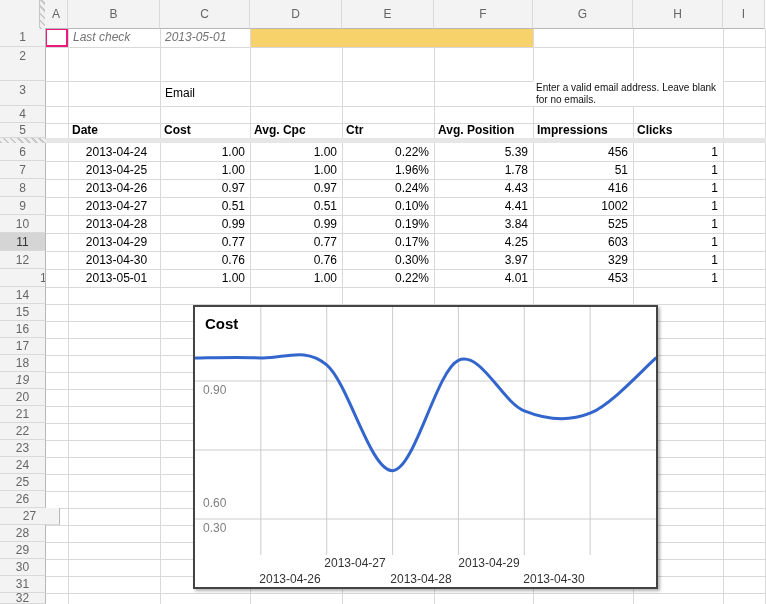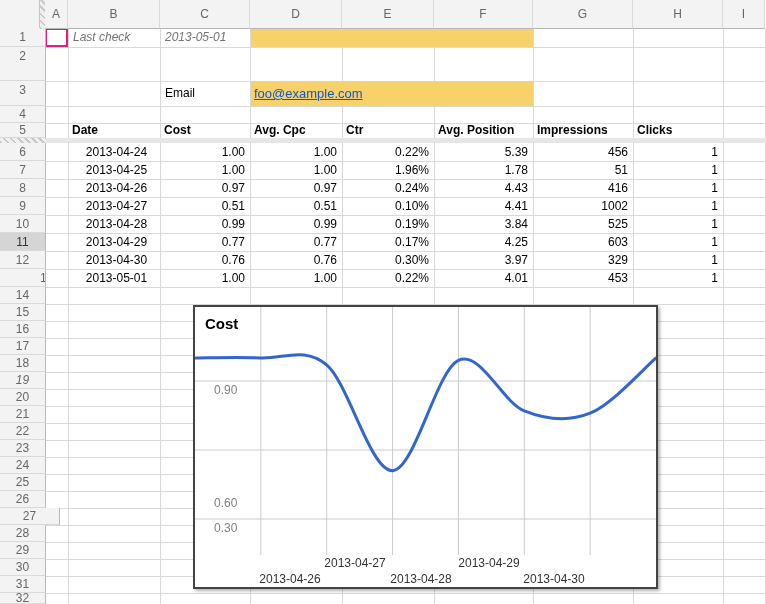--- a/index.html
+++ b/index.html
@@ -32,21 +32,21 @@
   .th{font-weight:bold;line-height:15px;padding-left:4px;}
   .td-l{line-height:18px;padding-left:5px;text-align:center;}
   .td-r{line-height:18px;padding-right:5px;text-align:right;}
   
   .a1sel{left:45px;top:28px;width:23px;height:19px;background:#fff;border:2px solid #ea1a7f;z-index:6;}
   
   #chart{left:193px;top:305px;width:465px;height:284px;background:#fff;
          border:2px solid #444;box-shadow:2px 2px 3px rgba(0,0,0,.3);z-index:4;}
   #chart svg{position:absolute;left:0;top:0;}
   .c-title{position:absolute;left:10px;top:8px;font-size:15px;font-weight:bold;color:#000;}
-  .ylab{position:absolute;left:19px;font-size:12px;color:#7f7f7f;text-align:right;}
+  .ylab{position:absolute;left:8px;font-size:12px;color:#7f7f7f;text-align:right;}
   .xlab{position:absolute;font-size:12px;color:#333;transform:translateX(-50%);white-space:nowrap;}
 </style>
 </head>
 <body>
 
 <div id="app">
   <div id="grid">
       <div class="abs vline" style="left: 68px; top: 29px; width: 1px; height: 575px;"></div>
       <div class="abs vline" style="left: 160px; top: 29px; width: 1px; height: 575px;"></div>
       <div class="abs vline" style="left: 250px; top: 29px; width: 1px; height: 575px;"></div>
@@ -90,21 +90,21 @@
       <div class="abs hatch frozen-band" style="left: 0px; top: 138px; width: 46px; height: 5px;"></div>
       <div class="abs frozen-band" style="left: 46px; top: 138px; width: 720px; height: 5px; background: rgb(230, 230, 230);"></div>
     </div>
 
   <div class="abs cell italic-gray" style="left:68px;top:28px;width:92px;height:19px;line-height:19px;padding-left:5px;">Last check</div>
   <div class="abs cell italic-gray" style="left:160px;top:28px;width:90px;height:19px;line-height:19px;padding-left:5px;">2013-05-01</div>
   <div class="abs yellowcell" id="yellow1" style="left: 251px; top: 28px; width: 282px; height: 19px; background: rgb(247, 210, 107);"></div>
 
 
   <div class="abs cell" style="left:160px;top:81px;width:90px;height:25px;line-height:25px;padding-left:5px;">Email</div>
-  <div class="abs yellowcell cell linkcell" id="emailcell" style="left: 251px; top: 81px; width: 282px; height: 25px; background: rgb(247, 210, 107); color: rgb(17, 85, 204);">foo@example.com</div>
+  <div class="abs cell note" style="left:533px;top:81px;width:190px;height:25px;background:#fff;">Enter a valid email address. Leave blank for no emails.</div>
 
   <div id="tablecells">
       <div class="abs cell th" style="left: 68px; top: 123px; width: 92px; height: 15px;">Date</div>
       <div class="abs cell th" style="left: 160px; top: 123px; width: 90px; height: 15px;">Cost</div>
       <div class="abs cell th" style="left: 250px; top: 123px; width: 92px; height: 15px;">Avg. Cpc</div>
       <div class="abs cell th" style="left: 342px; top: 123px; width: 92px; height: 15px;">Ctr</div>
       <div class="abs cell th" style="left: 434px; top: 123px; width: 99px; height: 15px;">Avg. Position</div>
       <div class="abs cell th" style="left: 533px; top: 123px; width: 100px; height: 15px;">Impressions</div>
       <div class="abs cell th" style="left: 633px; top: 123px; width: 90px; height: 15px;">Clicks</div>
       <div class="abs cell td-l" style="left: 68px; top: 143px; width: 92px; height: 18px;">2013-04-24</div>

